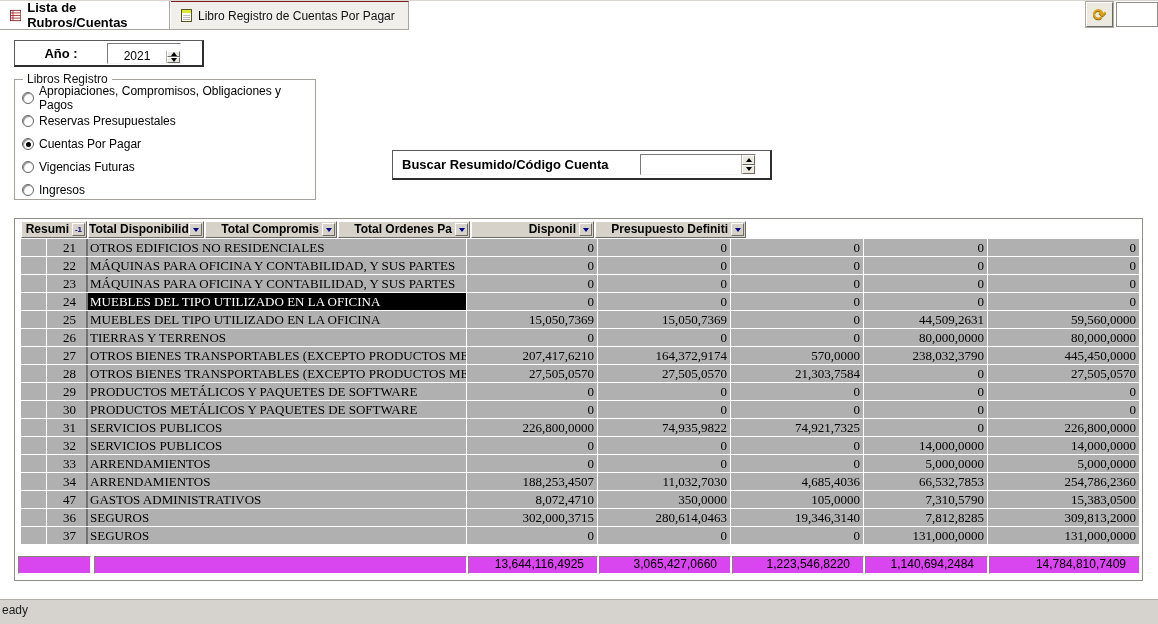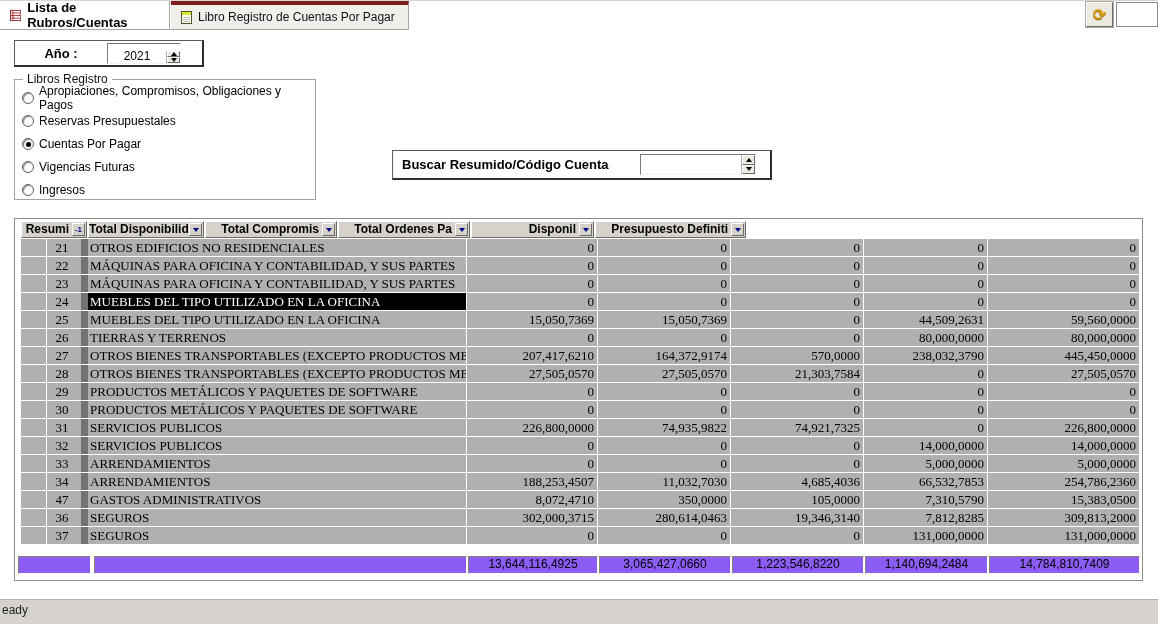--- a/index.html
+++ b/index.html
@@ -9,21 +9,21 @@
     background: #ffffff;
     font-family: "Liberation Sans", sans-serif;
     overflow: hidden;
     color:#000;
   }
   
   .topline { position:absolute; left:0; top:0; width:1158px; height:1px; background:#d9d6d2; }
   .tabstrip-underline { position:absolute; left:0; top:29px; width:409px; height:1px; background:#a9a69f; }
   .tab { position:absolute; top:1px; height:28px; display:flex; align-items:center; gap:6px; padding:0 10px; }
   .tab1 { left:0; width:170px; background:#ffffff; font-weight:bold; font-size:13px; border-right:1px solid #a9a69f; }
-  .tab2 { left:171px; width:238px; background:#f1efec; font-size:12px; border-right:1px solid #a9a69f; border-top:4px solid #7f1d1d; color:#111; }
+  .tab2 { left:171px; width:238px; background:#f1efec; font-size:12px; border-right:1px solid #a9a69f; border-top:1px solid #7f1d1d; color:#111; }
   
   .refresh-btn { position:absolute; left:1086px; top:2px; width:27px; height:25px;
     background:#ece9e1; border:1px solid; border-color:#ffffff #6d6b65 #6d6b65 #ffffff;
     box-shadow: 0 0 0 1px #aeaba4; display:flex; align-items:center; justify-content:center; cursor:pointer; }
   .refresh-glyph { color:#d8a11c; font-size:16px; font-weight:bold; line-height:16px; text-shadow:0 1px 0 #8a6a10; }
   .side-box { position:absolute; left:1116px; top:2px; width:42px; height:25px; background:#fff; border:1px solid #8f8d88; }
   
   .panel { position:absolute; background:#fff; border:1px solid #5a5a5a; border-right:2px solid #2e2e2e; border-bottom:2px solid #2e2e2e; }
   .year-panel { left:14px; top:40px; width:190px; height:27px; display:flex; align-items:center; }
   .year-label { width:92px; text-align:center; font-weight:bold; font-size:13px; }
@@ -56,29 +56,29 @@
   .hc-right { text-align:right; padding-right:17px; }
   .hc-left  { text-align:left; padding-left:2px; }
   .hbtn { position:absolute; right:1px; top:1px; width:13px; height:13px; background:#d6d2c9;
           border:1px solid; border-color:#ffffff #6d6b65 #6d6b65 #ffffff;
           font-size:8px; font-weight:bold; color:#000080; display:flex; align-items:center; justify-content:center; cursor:pointer; padding:0; }
   .hbtn .tri { width:0; height:0; border-left:3px solid transparent; border-right:3px solid transparent; border-top:4px solid #000080; }
   .h0{width:66px}.h1{width:378px}.h2{width:116px}.h3{width:132px}.h4{width:132px}.h5{width:123px}.h6{width:151px}
   .grow { display:flex; height:17px; margin-bottom:1px; font-family:"Liberation Serif", serif; font-size:13px; }
   .cell { background:#b0b0b0; line-height:17px; white-space:nowrap; overflow:hidden; }
   .stub { width:25px; margin-right:1px; }
-  .code { width:41px; text-align:center; padding-right:4px; border-right:7px solid #737373; }
+  .code { width:41px; text-align:right; padding-right:10px; border-right:2px solid #737373; }
   .name { width:378px; padding-left:2px; margin-right:1px; }
   .name.sel { background:#000; color:#fff; }
   .num { text-align:right; padding-right:3px; margin-right:1px; }
   .v0{width:130px}.v1{width:132px}.v2{width:132px}.v3{width:123px}.v4{width:151px}
   
   .totals { position:absolute; left:1px; top:337px; width:1126px; height:18px; display:flex; }
-  .tbox { height:18px; background:#8b5cf6; border:1px solid; border-color:#848279 #fbfbf8 #fbfbf8 #848279;
-          font-size:12px; line-height:15px; text-align:center; padding-right:0; white-space:nowrap; overflow:hidden; }
+  .tbox { height:18px; background:#d946ef; border:1px solid; border-color:#848279 #fbfbf8 #fbfbf8 #848279;
+          font-size:12px; line-height:15px; text-align:right; padding-right:13px; white-space:nowrap; overflow:hidden; }
   .t-stub { margin-left:2px; width:73px; }
   .t-name { margin-left:3px; width:373px; }
   .t0 { margin-left:1px; width:130px; }
   .t1,.t2 { margin-left:1px; width:132px; }
   .t2 { width:132px; }
   .t3 { margin-left:1px; width:123px; }
   .t4 { margin-left:1px; width:151px; }
   
   .statusbar { position:absolute; left:0; top:599px; width:1158px; height:25px; background:#d6d3cf; border-top:1px solid #b3b0ab; font-size:12px; color:#1c1c1c; padding:3px 0 0 2px; }
 </style>

